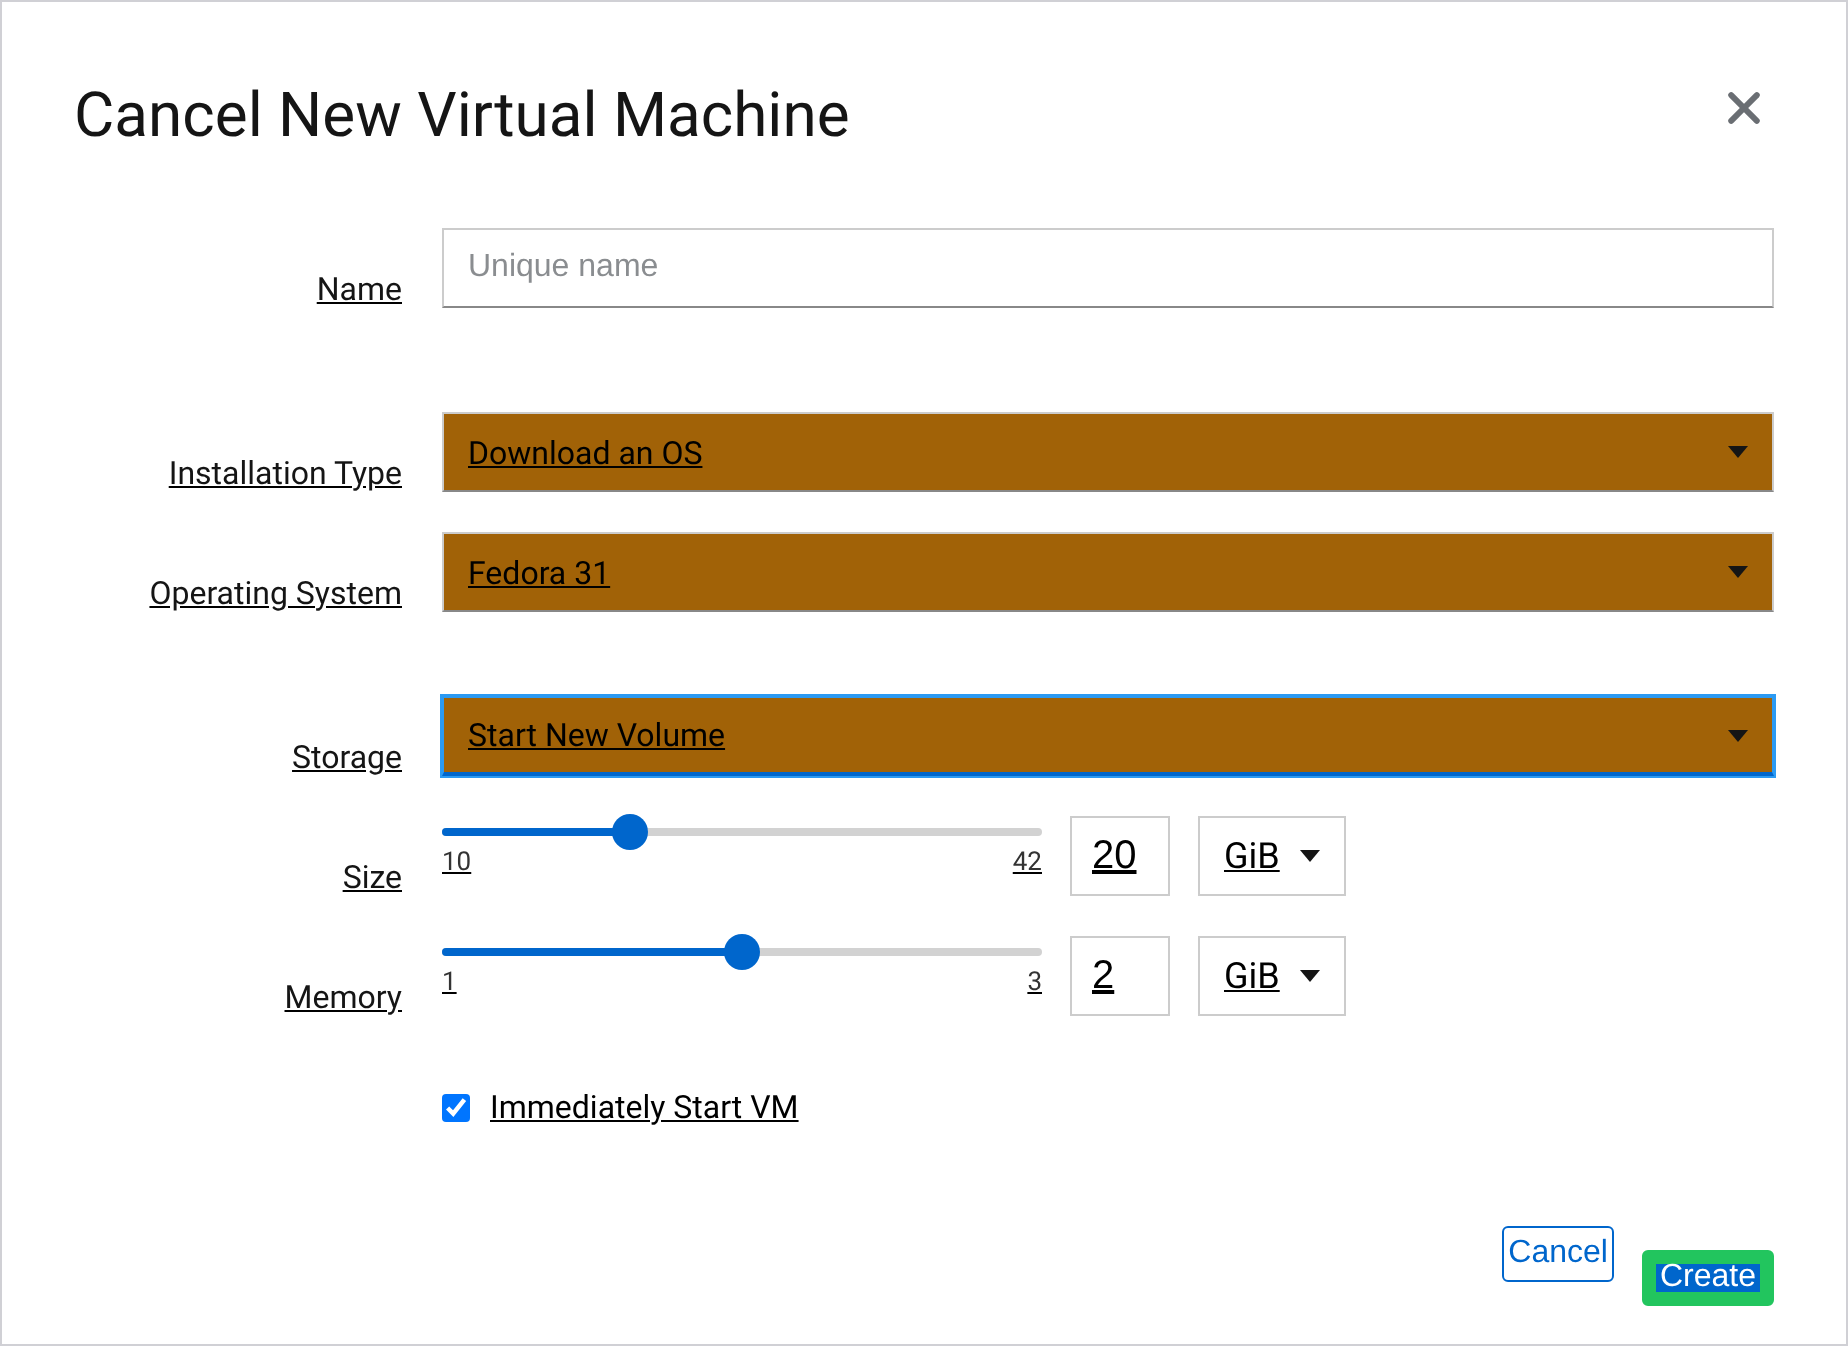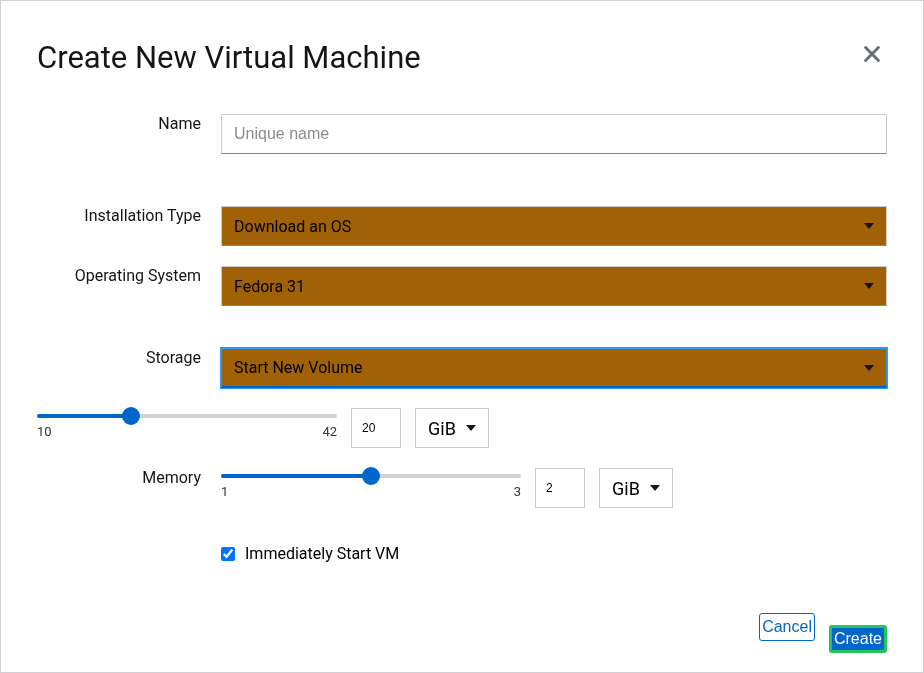--- a/index.html
+++ b/index.html
@@ -32,22 +32,23 @@
       cursor: pointer;
       padding: 4px;
       color: #6a6e73;
     }
     .close-btn svg { width: 22px; height: 22px; }
     .form {
       flex: 1;
     }
     .row {
       display: flex;
-      align-items: flex-start;
+      align-items: flex-end;
       margin-bottom: 20px;
+      text-decoration: underline;
     }
     .row.gap-after { margin-bottom: 52px; }
     .label {
       width: 184px;
       text-align: right;
       padding-right: 20px;
       font-size: 16px;
       color: #151515;
     }
     .field {
@@ -125,21 +126,21 @@
       font-size: 13px;
       color: #333;
       margin-top: 6px;
     }
     .num-input {
       width: 50px;
       height: 40px;
       border: 1px solid #ccc;
       text-align: left;
       padding-left: 10px;
-      font-size: 12px;
+      font-size: 20px;
     }
     .unit-select {
       height: 40px;
       border: 1px solid #ccc;
       display: inline-flex;
       align-items: center;
       gap: 10px;
       padding: 0 12px;
       font-size: 18px;
       cursor: pointer;
@@ -175,32 +176,32 @@
       display: inline-flex;
       align-items: center;
     }
     .btn-sec {
       background: #fff;
       border: 1px solid #0066cc;
       color: #0066cc;
     }
     .btn-pri {
       background: #0066cc;
-      border: 3px solid #22c55e;
+      border: 7px solid #22c55e;
       color: #fff;
       margin-top: 12px;
     }
   </style>
 </head>
 <body>
 
 <div class="dialog">
 
   <div class="header">
-    <h1 class="title">Create New Virtual Machine</h1>
+    <h1 class="title">Cancel New Virtual Machine</h1>
     <div class="close-btn">
       <svg viewBox="0 0 24 24" fill="none" stroke="currentColor" stroke-width="3.2" stroke-linecap="round">
         <line x1="5" y1="5" x2="19" y2="19"></line>
           <line x1="19" y1="5" x2="5" y2="19"></line>
       </svg>
     </div>
   </div>
 
   <div class="form">
 
@@ -235,20 +236,21 @@
       <div class="label">Storage</div>
       <div class="field">
         <div class="select focused">
           <span>Start New Volume</span>
           <span class="caret"></span>
         </div>
       </div>
     </div>
 
     <div class="row slider-row">
+      <div class="label">Size</div>
       <div class="field">
         <div class="slider-box">
           <div class="track" id="size-track">
             <div class="fill" id="size-fill" style="width: 31.25%;"></div>
             <div class="thumb" id="size-thumb" style="left: 31.25%;"></div>
           </div>
           <div class="slider-labels">
             <span>10</span>
             <span>42</span>
           </div>

